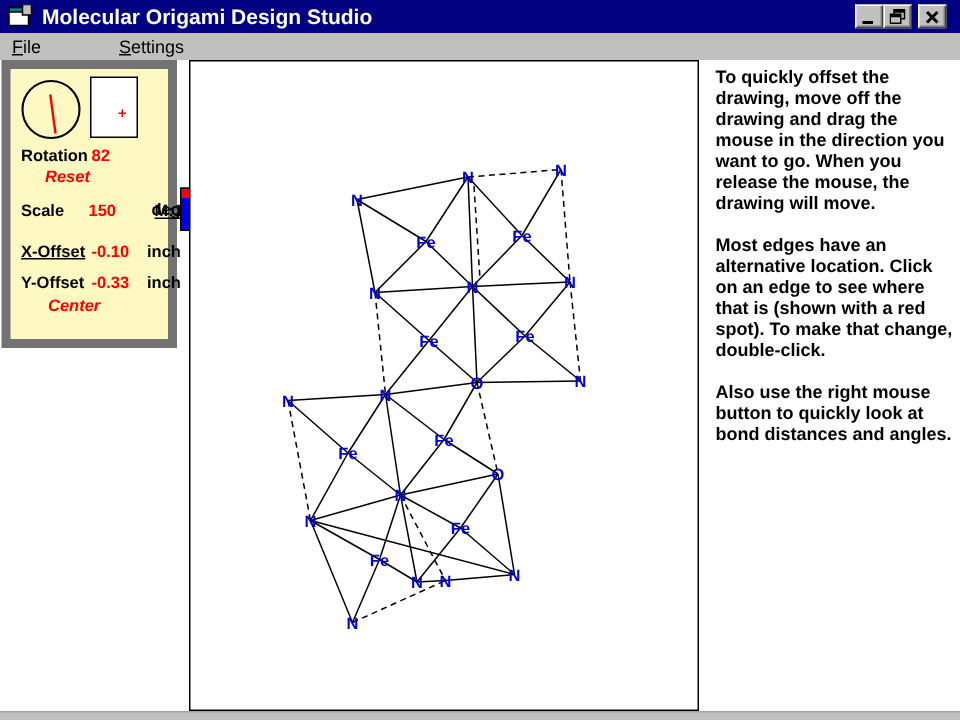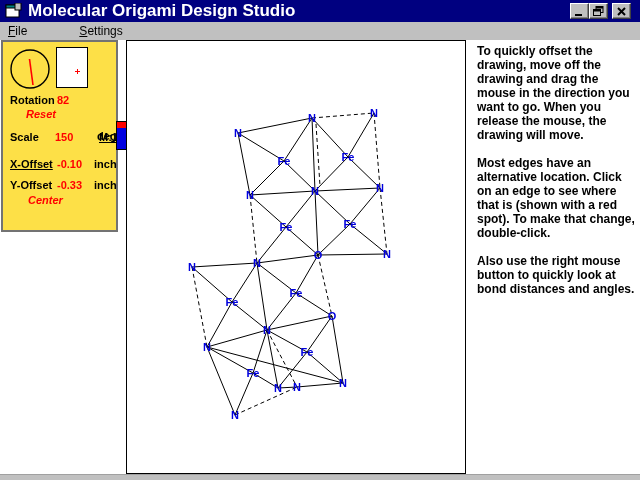--- a/index.html
+++ b/index.html
@@ -14,21 +14,21 @@
 
   
   .titlebar {
     position:absolute; left:0; top:0; width:640px; height:22px;
     background:var(--titlebar,#000080);
     display:flex; align-items:center;
   }
   .app-icon { position:absolute; left:5px; top:3px; width:17px; height:16px; }
   .title {
     position:absolute; left:28px; top:0; height:22px; line-height:22px;
-    color:#ffffff; font-size:17px; font-weight:bold; white-space:nowrap;
+    color:#ffffff; font-size:14px; font-weight:bold; white-space:nowrap;
   }
   .winbtn {
     position:absolute; top:3px; width:19px; height:16px;
     background:var(--chrome,#c0c0c0);
     border-top:1px solid #ffffff; border-left:1px solid #ffffff;
     border-right:1px solid #404040; border-bottom:1px solid #404040;
     box-shadow:inset -1px -1px 0 #808080;
     display:flex; align-items:center; justify-content:center;
     padding:0; cursor:default;
   }
@@ -42,21 +42,21 @@
   }
   .menu-item { padding:0 6px; height:18px; line-height:18px; }
   .menu-item:first-child { margin-left:2px; }
 
   
   .client { position:absolute; left:0; top:40px; width:640px; height:434px; background:#ffffff; }
 
   
   .panel {
     position:absolute; left:1px; top:0px; width:117px; height:192px;
-    border:2px solid #737373; background:#fde047;
+    border:6px solid #737373; background:#fef9c3;
     font-size:11px; font-weight:bold; color:#000000;
   }
   .panel span { position:absolute; white-space:nowrap; }
   .red { color:var(--red,#ff0000); }
   .italic { font-style:italic; }
   .dial-svg { position:absolute; left:6px; top:5px; }
   .offset-box {
     position:absolute; left:53px; top:5px; width:32px; height:41px;
     border:1px solid #000000; background:#ffffff;
   }

